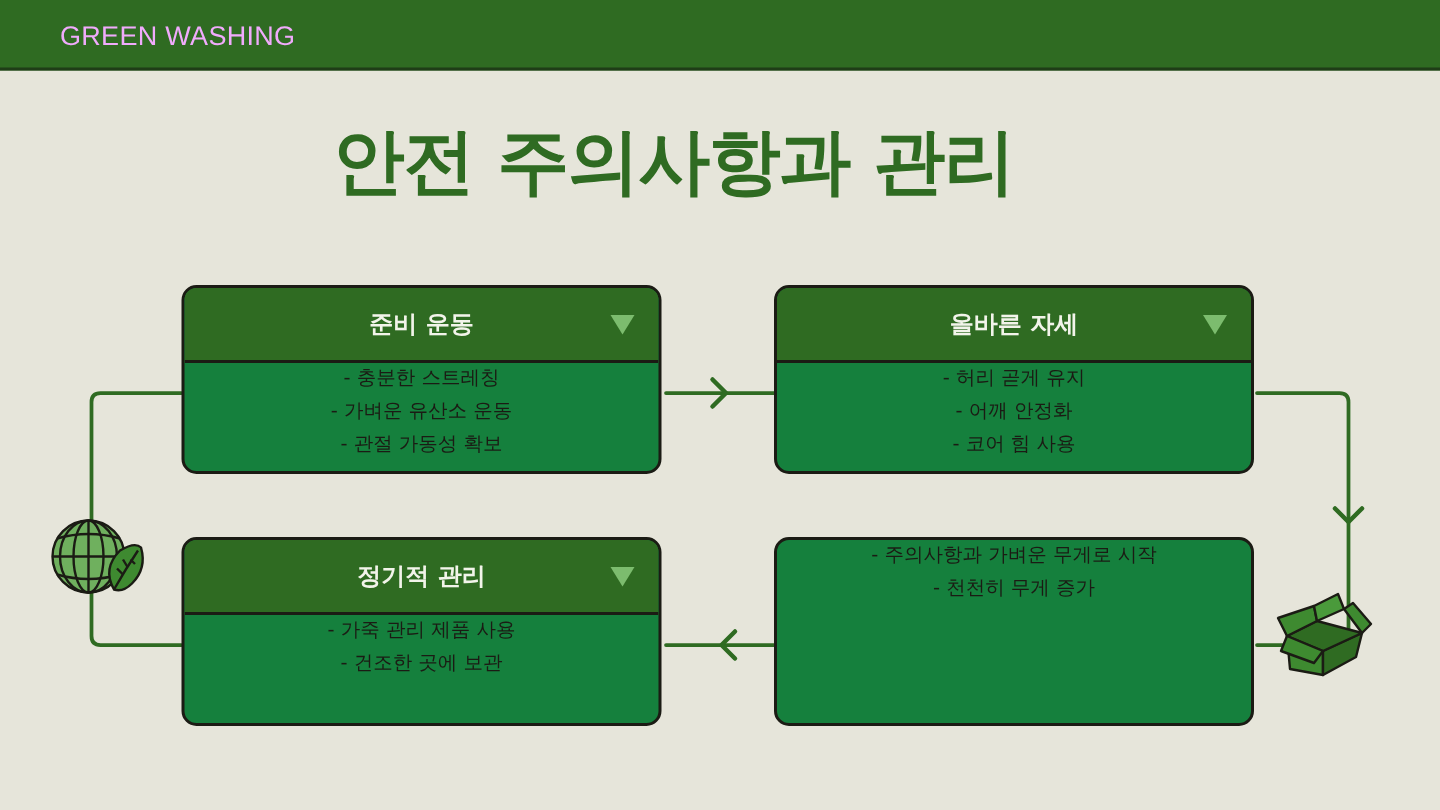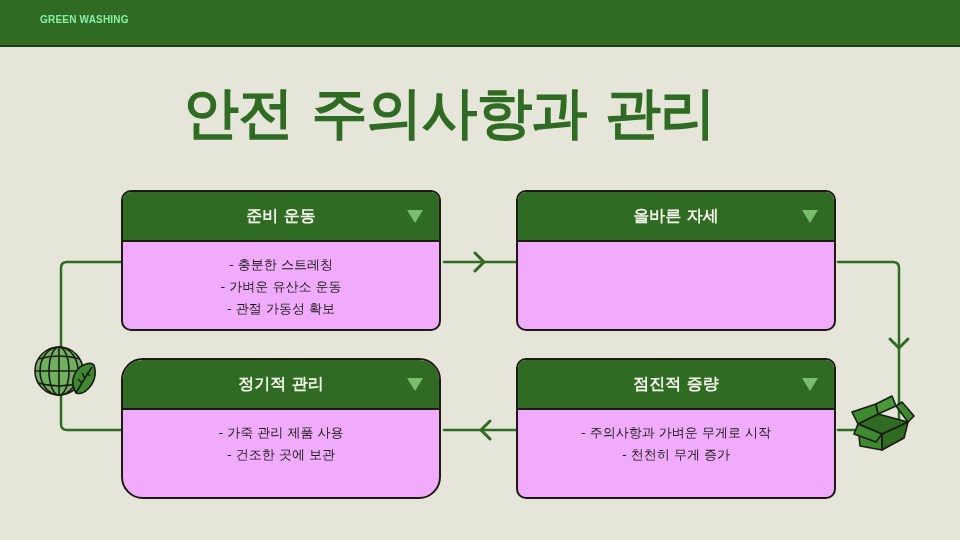--- a/index.html
+++ b/index.html
@@ -7,48 +7,48 @@
       width: 960px; height: 540px; overflow: hidden; position: relative;
       background: #e6e5da;
       font-family: "DejaVu Sans", "Liberation Sans", sans-serif;
     }
     .topbar {
       position: absolute; left: 0; top: 0; width: 960px; height: 45px;
       background: #2f6b22; border-bottom: 2px solid #1f3d17;
     }
     .brand {
       position: absolute; left: 40px; top: 14px;
-      font-family: "Liberation Sans", sans-serif; font-size: 10px; font-weight: bold;
-      color: #86efac; letter-spacing: 0.2px;
+      font-family: "Liberation Sans", sans-serif; font-size: 18px; font-weight: normal;
+      color: #f0abfc; letter-spacing: 0.2px;
     }
     .title {
       position: absolute; left: 0; top: 76px; width: 898px; text-align: center;
-      font-size: 56px; font-weight: bold; color: #2f6b22; letter-spacing: -1px;
+      font-size: 48px; font-weight: bold; color: #2f6b22; letter-spacing: -1px;
     }
     svg.lines { position: absolute; left: 0; top: 0; }
     .card {
-      position: absolute; width: 320px; height: 141px;
-      background: #f0abfc; border: 2px solid #1b1b14; border-radius: 10px; overflow: hidden;
+      position: absolute; width: 320px; height: 126px;
+      background: #15803d; border: 2px solid #1b1b14; border-radius: 10px; overflow: hidden;
       box-sizing: border-box;
     }
     .card-head {
       height: 50px; background: #2f6b22; border-bottom: 2px solid #1b1b14;
       position: relative; box-sizing: border-box;
     }
     .card-title {
       position: absolute; left: 0; right: 0; top: 14px; text-align: center;
       font-size: 16px; font-weight: bold; color: #f2f4ea;
     }
     .tri {
       position: absolute; right: 16px; top: 18px; width: 0; height: 0;
       border-left: 8px solid transparent; border-right: 8px solid transparent;
       border-top: 13px solid #7cbc6e;
     }
     .card-body {
-      padding-top: 12px; text-align: center; font-size: 13px; color: #1b1b14; line-height: 22px;
+      padding-top: 0; text-align: center; font-size: 13px; color: #1b1b14; line-height: 22px;
     }
     .card-body div { height: 22px; }
     .icon { position: absolute; }
   </style>
 </head>
 <body>
 
 <div class="topbar">
   <div class="brand">GREEN WASHING</div>
 </div>
@@ -85,34 +85,35 @@
     <div>- 가벼운 유산소 운동</div>
     <div>- 관절 가동성 확보</div>
   </div>
 </div>
 
 <div class="card" style="left:516px; top:190px;">
   <div class="card-head">
     <div class="card-title">올바른 자세</div>
     <div class="tri"></div>
   </div>
+  <div class="card-body">
+    <div>- 허리 곧게 유지</div>
+    <div>- 어깨 안정화</div>
+    <div>- 코어 힘 사용</div>
+  </div>
 </div>
 
 <div class="card" style="left:516px; top:358px;">
-  <div class="card-head">
-    <div class="card-title">점진적 증량</div>
-    <div class="tri"></div>
-  </div>
   <div class="card-body">
     <div>- 주의사항과 가벼운 무게로 시작</div>
     <div>- 천천히 무게 증가</div>
   </div>
 </div>
 
-<div class="card" style="left:121px; top:358px;border-radius:22px;">
+<div class="card" style="left:121px; top:358px;">
   <div class="card-head">
     <div class="card-title">정기적 관리</div>
     <div class="tri"></div>
   </div>
   <div class="card-body">
     <div>- 가죽 관리 제품 사용</div>
     <div>- 건조한 곳에 보관</div>
   </div>
 </div>
 

